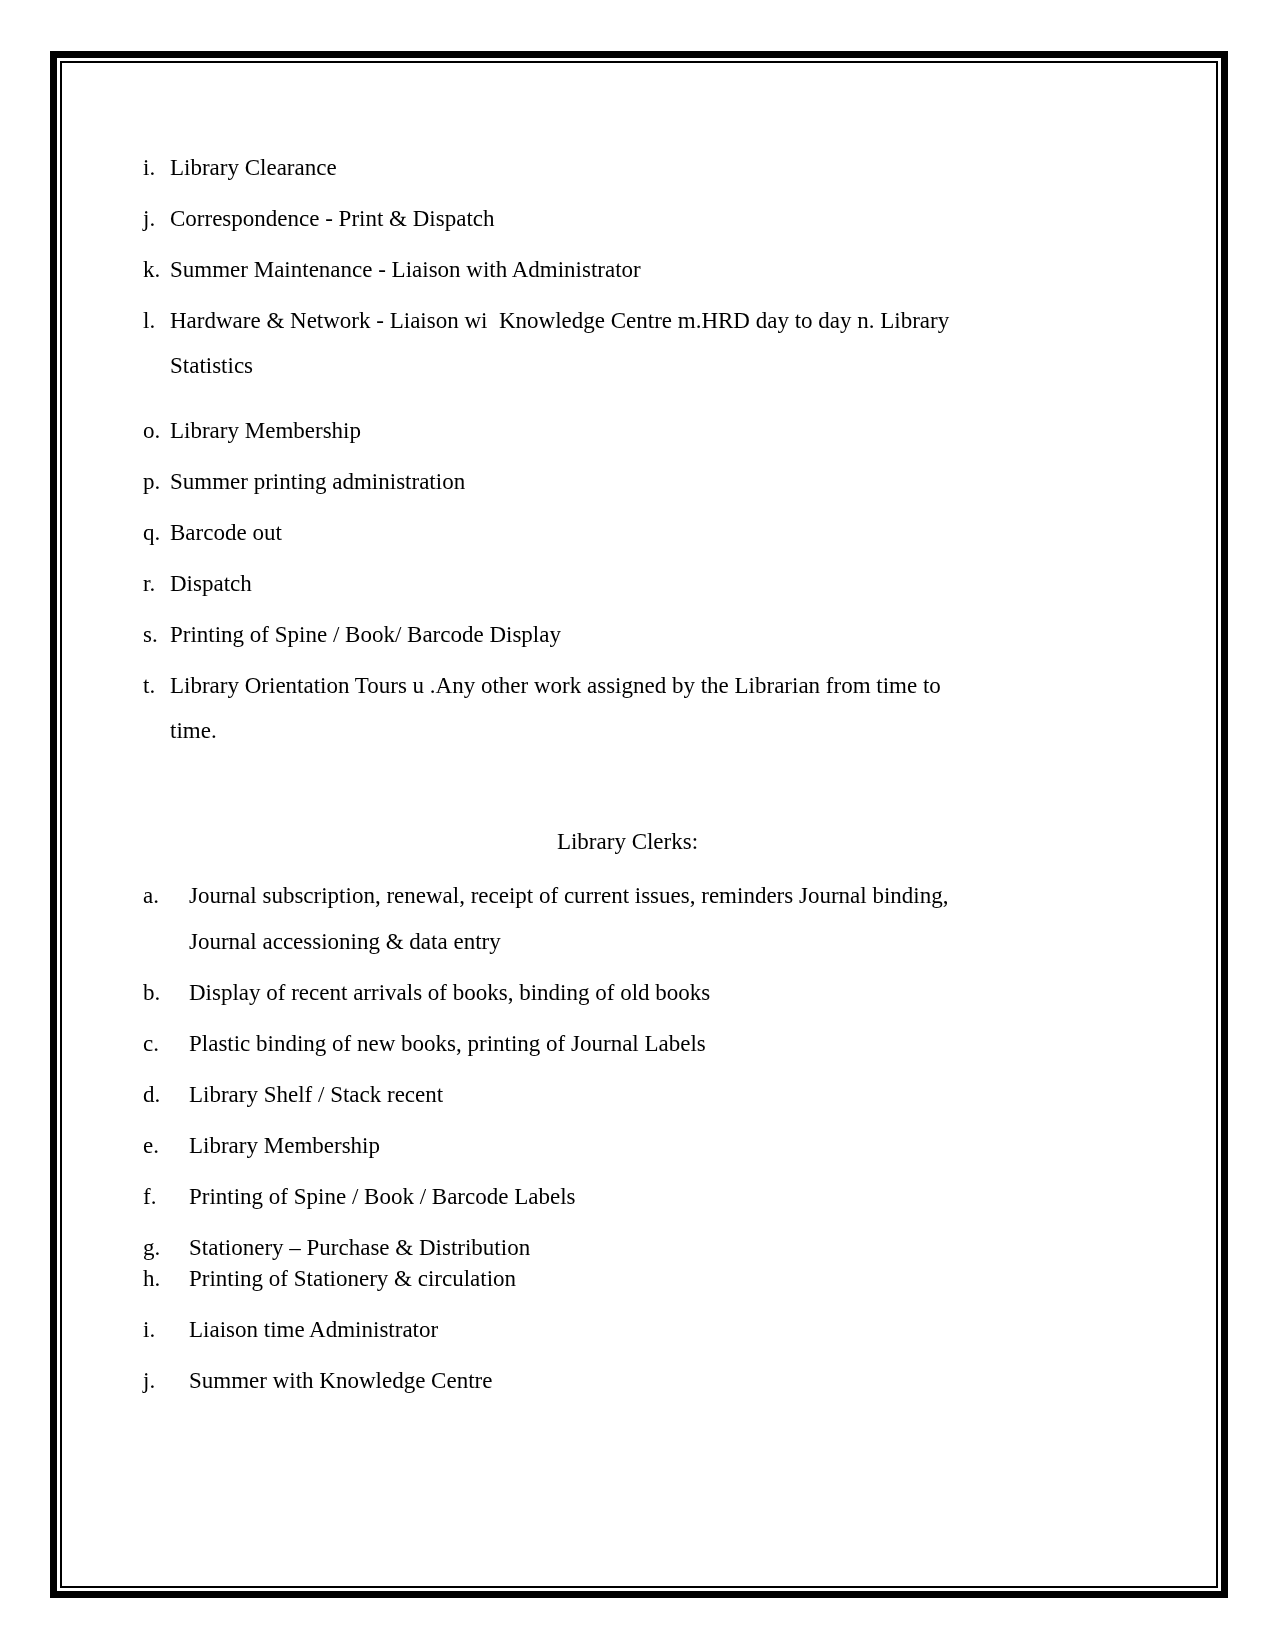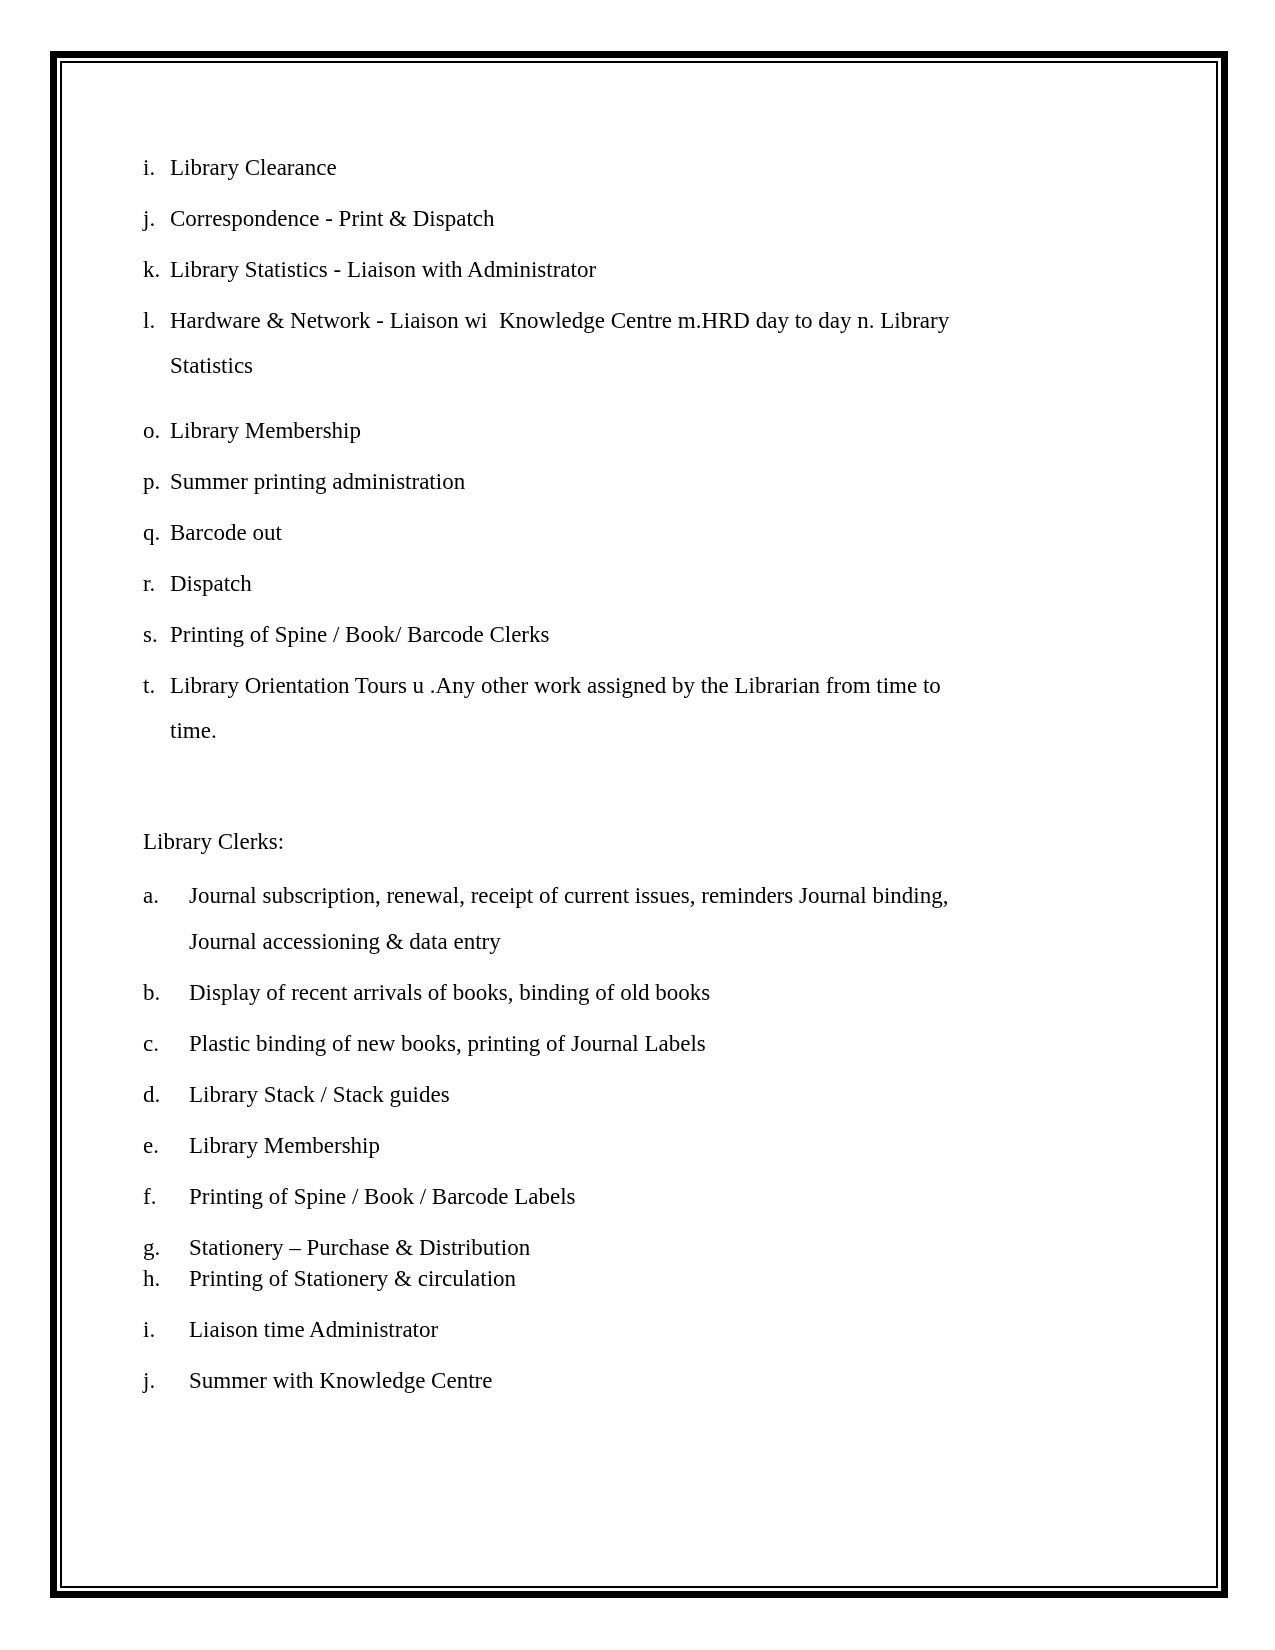--- a/index.html
+++ b/index.html
@@ -41,20 +41,21 @@
   }
   .item .marker { flex: 0 0 27px; }
   .item .item-text { flex: 1 1 auto; white-space: pre-wrap; }
   
   .sec1 div.item:nth-of-type(4) { margin-bottom: 20px; }
   .sec1 div.item:nth-of-type(10) { margin-bottom: 0; }
   .clerks-heading {
     margin-top: 66px;
     margin-bottom: 9px;
     line-height: 45px;
+    text-align: center;
   }
   .sec2 .item { line-height: 46px; margin-bottom: 5px; }
   .sec2 .item .marker { flex: 0 0 46px; }
   
   .sec2 div.item:nth-of-type(8) { margin-top: -20px; }
 </style>
 </head>
 <body>
 
 <div class="page-frame">
@@ -70,21 +71,21 @@
         <span class="item-text">Library Clearance</span>
       </div>
 
       <div class="item">
         <span class="marker">j.</span>
         <span class="item-text">Correspondence - Print &amp; Dispatch</span>
       </div>
 
       <div class="item">
         <span class="marker">k.</span>
-        <span class="item-text">Library Statistics - Liaison with Administrator</span>
+        <span class="item-text">Summer Maintenance - Liaison with Administrator</span>
       </div>
 
       <div class="item">
         <span class="marker">l.</span>
         <span class="item-text">Hardware &amp; Network - Liaison wi  Knowledge Centre m.HRD day to day n. Library<br>Statistics</span>
       </div>
 
       <div class="item">
         <span class="marker">o.</span>
         <span class="item-text">Library Membership</span>
@@ -100,21 +101,21 @@
         <span class="item-text">Barcode out</span>
       </div>
 
       <div class="item">
         <span class="marker">r.</span>
         <span class="item-text">Dispatch</span>
       </div>
 
       <div class="item">
         <span class="marker">s.</span>
-        <span class="item-text">Printing of Spine / Book/ Barcode Clerks</span>
+        <span class="item-text">Printing of Spine / Book/ Barcode Display</span>
       </div>
 
       <div class="item">
         <span class="marker">t.</span>
         <span class="item-text">Library Orientation Tours u .Any other work assigned by the Librarian from time to<br>time.</span>
       </div>
     </div>
 
   <div class="clerks-heading">Library Clerks:</div>
 
@@ -130,21 +131,21 @@
         <span class="item-text">Display of recent arrivals of books, binding of old books</span>
       </div>
 
       <div class="item">
         <span class="marker">c.</span>
         <span class="item-text">Plastic binding of new books, printing of Journal Labels</span>
       </div>
 
       <div class="item">
         <span class="marker">d.</span>
-        <span class="item-text">Library Stack / Stack guides</span>
+        <span class="item-text">Library Shelf / Stack recent</span>
       </div>
 
       <div class="item">
         <span class="marker">e.</span>
         <span class="item-text">Library Membership</span>
       </div>
 
       <div class="item">
         <span class="marker">f.</span>
         <span class="item-text">Printing of Spine / Book / Barcode Labels</span>

